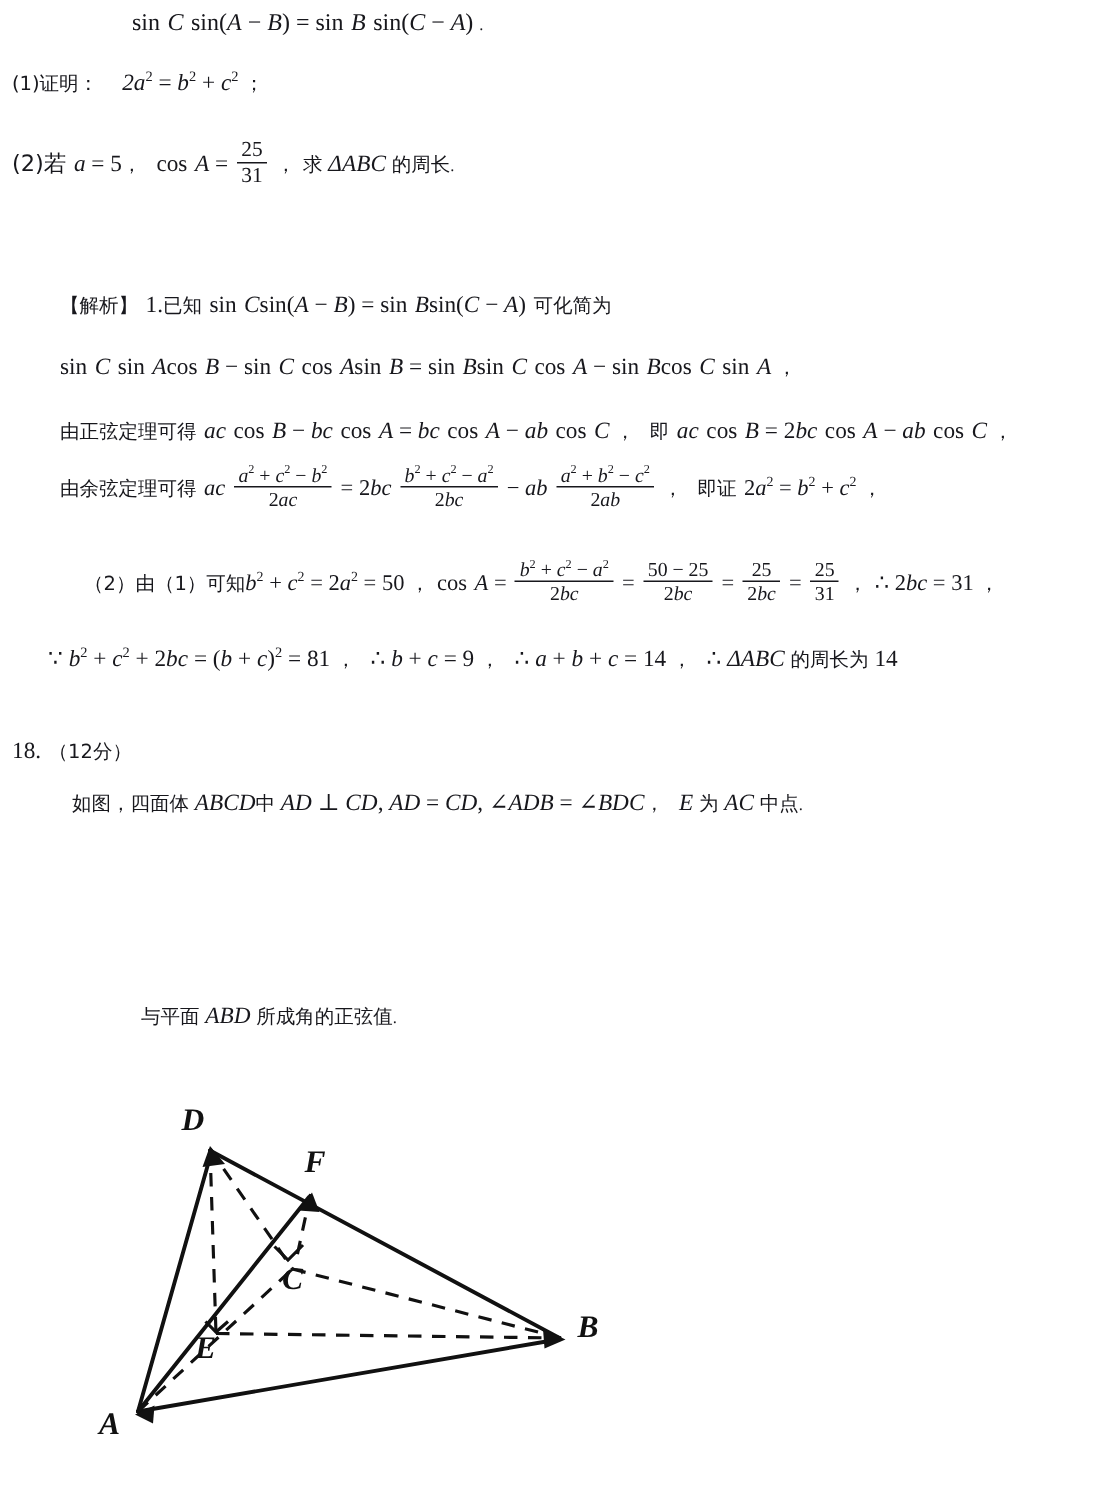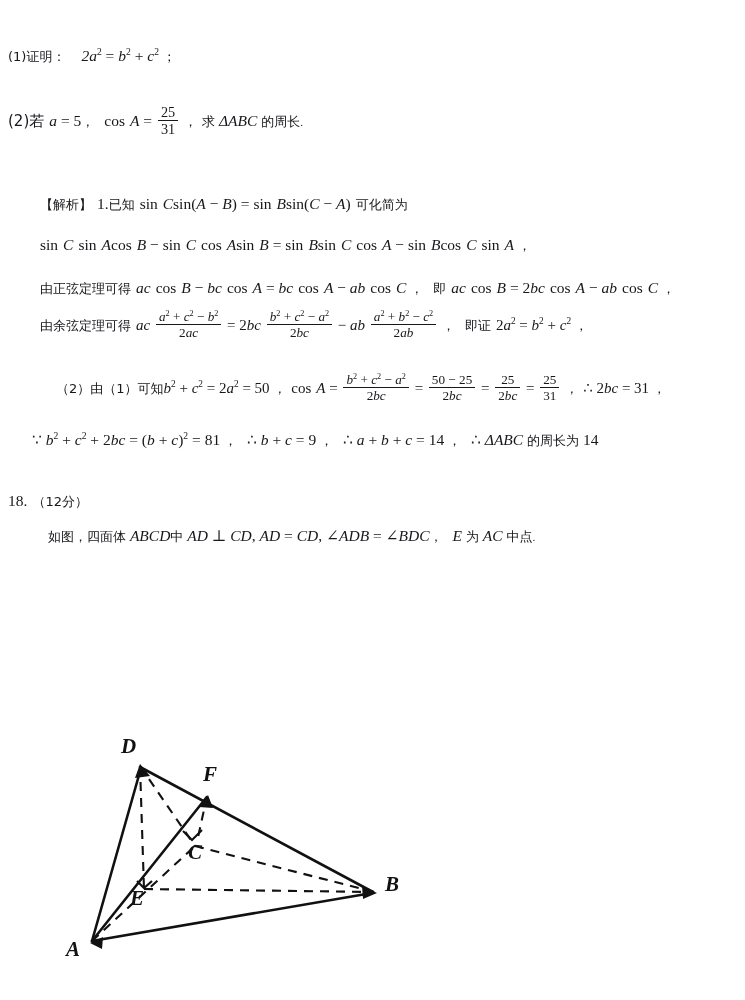--- a/index.html
+++ b/index.html
@@ -82,26 +82,29 @@
     font-size: 21px;
     color: #111;
   }
   .qnum { font-size: 15.5px; }
 </style>
 </head>
 <body>
 
 <div class="page">
 
+  <div class="ln" style="left:88px; top:8px; font-size:16px;">
+    <i class="rm">sin</i><span class="sp"></span><i>C</i><span class="sp"></span><i class="rm">sin(</i><i>A</i> − <i>B</i><i class="rm">)</i> = <i class="rm">sin</i><span class="sp"></span><i>B</i><span class="sp"></span><i class="rm">sin(</i><i>C</i> − <i>A</i><i class="rm">)</i> <span style="font-size:11px;">.</span>
+  </div>
 
   <div class="ln" style="left:8px; top:48px;">
     <span class="cjk">(1)证明：</span><span class="sp3"></span><i>2a</i><sup>2</sup> = <i>b</i><sup>2</sup> + <i>c</i><sup>2</sup> <span class="cjk" style="font-size:13px;">；</span>
   </div>
 
-  <div class="ln" style="left:8px; top:95px;margin-top:12px;">
+  <div class="ln" style="left:8px; top:95px;">
     <span class="cjk" style="font-size:15px;">(2)若</span><span class="sp"></span><i>a</i> = 5<span class="cjk" style="font-size:13px;">，</span><span class="sp2"></span><i class="rm">cos</i><span class="sp"></span><i>A</i> =
     <span class="frac">
       <span class="num">25</span>
       <span class="den">31</span>
     </span>
     <span class="cjk" style="font-size:13px;">，</span><span class="sp"></span><span class="cjk">求</span> <i>ΔABC</i> <span class="cjk">的周长</span><span style="font-size:11px;">.</span>
   </div>
 
 
   <div class="ln" style="left:40px; top:196px;">
@@ -166,20 +169,23 @@
   <div class="ln qnum" style="left:8px; top:493px;">
     <span>18.</span><span class="sp"></span><span class="cjk">（12分）</span>
   </div>
 
   <div class="ln" style="left:48px; top:528px;">
     <span class="cjk">如图，四面体</span> <i>ABCD</i><span class="cjk">中</span> <i>AD</i> ⊥ <i>CD</i>, <i>AD</i> = <i>CD</i>, ∠<i>ADB</i> = ∠<i>BDC</i><span class="cjk" style="font-size:13px;">，</span><span class="sp2"></span><i>E</i> <span class="cjk">为</span> <i>AC</i> <span class="cjk">中点</span><span style="font-size:11px;">.</span>
   </div>
 
 
 
+  <div class="ln" style="left:94px; top:670px;">
+    <span class="cjk">与平面</span> <i>ABD</i> <span class="cjk">所成角的正弦值</span><span style="font-size:11px;">.</span>
+  </div>
 
   <div class="figure">
     <svg width="420" height="275" viewBox="0 0 420 275">
 
       <g stroke="#111111" fill="none" stroke-width="2.1" stroke-dasharray="9 7" stroke-linecap="butt">
         <line x1="100" y1="48" x2="104" y2="171"></line>
         <line x1="100" y1="48" x2="155" y2="128"></line>
         <line x1="52" y1="223" x2="155" y2="128"></line>
         <line x1="104" y1="171" x2="334" y2="174"></line>
         <line x1="155" y1="128" x2="334" y2="174"></line>

